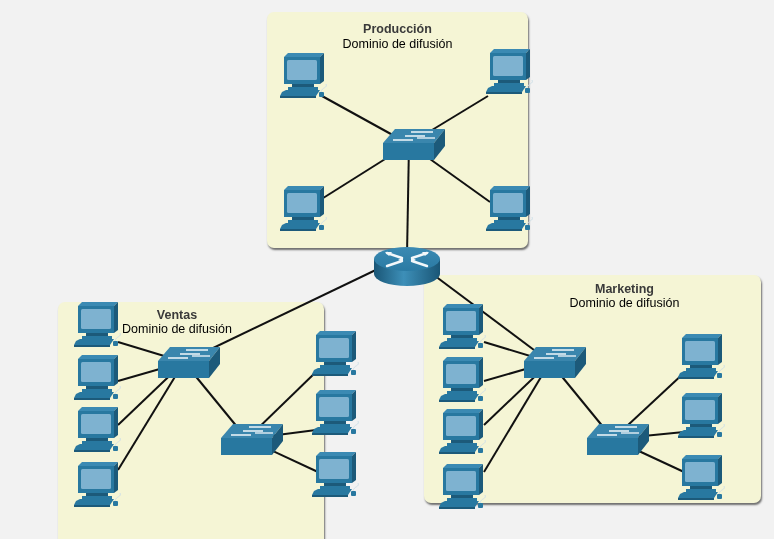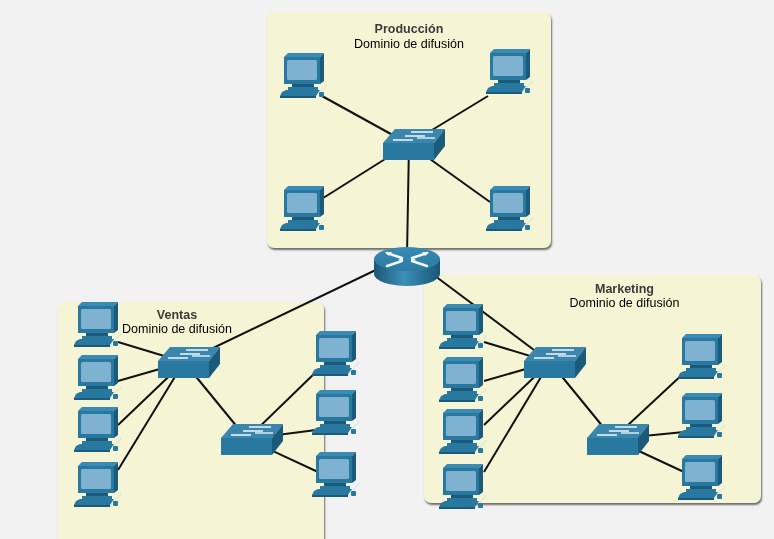--- a/index.html
+++ b/index.html
@@ -8,21 +8,21 @@
   .domain-box{position:absolute;background:#f5f5d5;border-radius:7px;box-shadow:1px 2px 2px rgba(0,0,0,0.55);}
   .box-title{position:absolute;left:0;right:0;text-align:center;font-weight:bold;font-size:12.5px;color:#3a3a3a;}
   .box-sub{position:absolute;left:0;right:0;text-align:center;font-size:12.5px;color:#000000;}
   svg#net{position:absolute;left:0;top:0;}
 </style>
 </head>
 <body>
 
 <div id="stage">
 
-  <div class="domain-box" id="box-produccion" style="left:267px;top:12px;width:284px;height:236px;">
+  <div class="domain-box" id="box-produccion" style="left:267px;top:12px;width:261px;height:236px;">
     <div class="box-title" style="top:10px;">Producción</div>
     <div class="box-sub" style="top:25px;">Dominio de difusión</div>
   </div>
 
   <div class="domain-box" id="box-ventas" style="left:58px;top:274px;width:266px;height:249px;margin-top:28px;">
     <div class="box-title" style="top:6px;left:-28px;">Ventas</div>
     <div class="box-sub" style="top:20px;left:-28px;">Dominio de difusión</div>
   </div>
 
   <div class="domain-box" id="box-marketing" style="left:424px;top:275px;width:337px;height:228px;">

